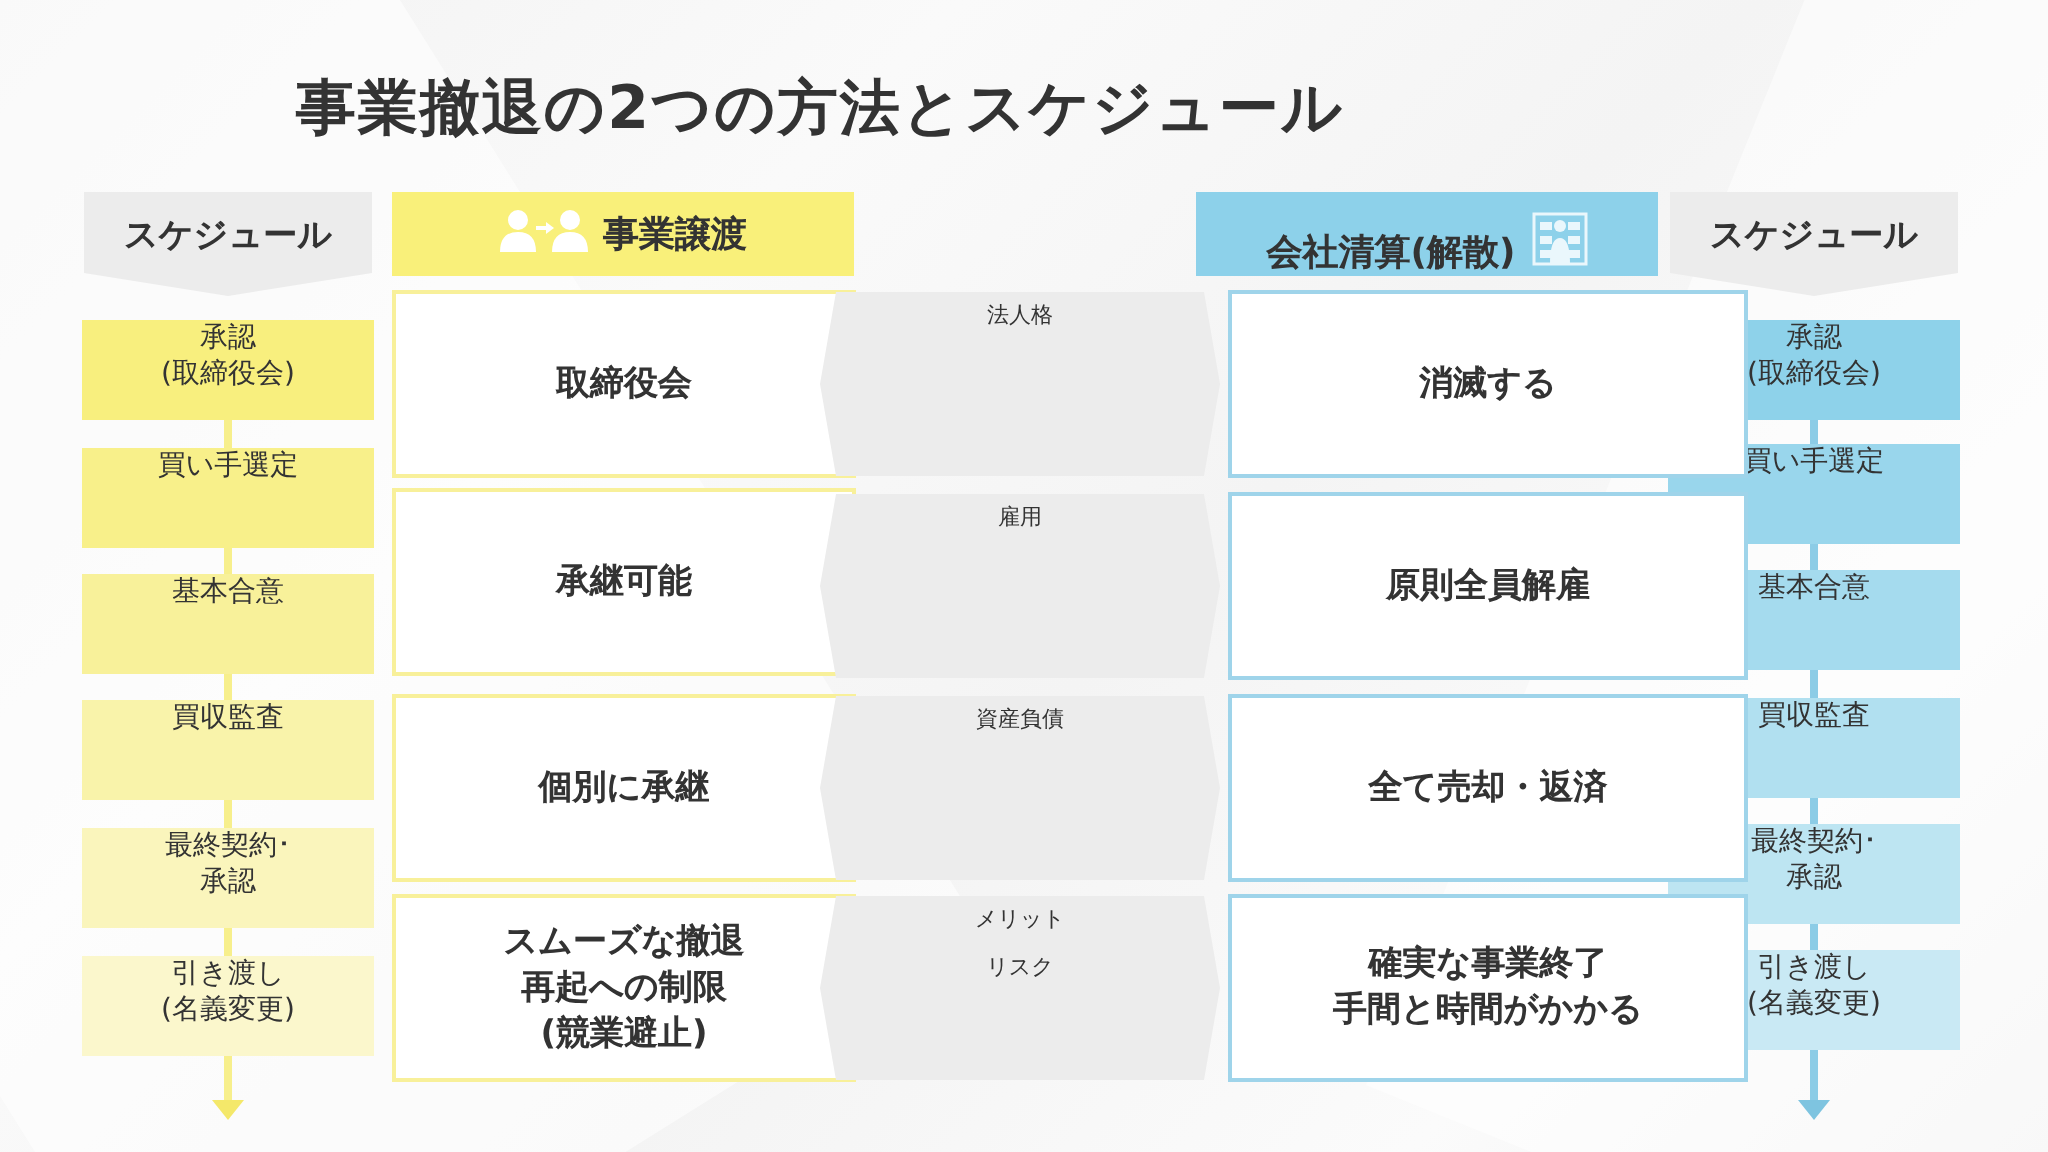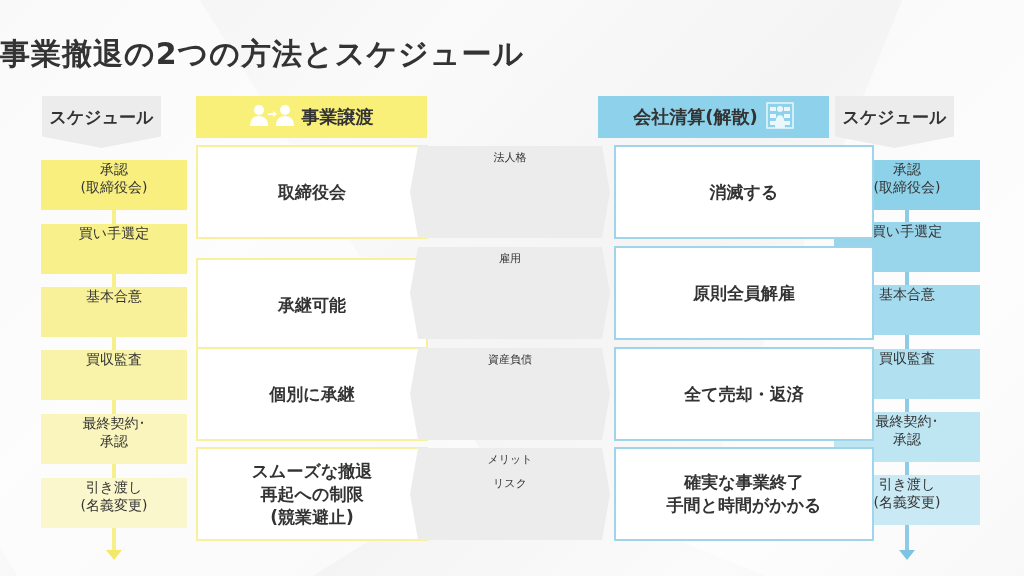--- a/index.html
+++ b/index.html
@@ -7,40 +7,40 @@
   body {
     font-family: "DejaVu Sans", "Liberation Sans", sans-serif;
     color: #333333;
     background: linear-gradient(135deg, #f2f2f2 0%, #fafafa 30%, #f4f4f4 55%, #fbfbfb 80%, #f1f1f1 100%);
     position: relative;
   }
   .bg-facet1 { position:absolute; left:-120px; top:-60px; width:460px; height:700px; background:rgba(255,255,255,0.55); transform:rotate(-32deg); }
   .bg-facet2 { position:absolute; right:-160px; top:-80px; width:380px; height:720px; background:rgba(255,255,255,0.5); transform:rotate(22deg); }
 
   .title {
-    position:absolute; left:0; top:34px; width:820px; 
+    position:absolute; left:0; top:34px; width:820px; text-align:center;
     font-size:30px; font-weight:bold; color:#333; letter-spacing:1px;
   }
 
   .sched-head {
-    position:absolute; top:96px; height:52px; width:119px;
+    position:absolute; top:96px; height:52px; width:144px;
     background:#ececec; color:#333; font-size:17px; font-weight:bold;
     display:flex; align-items:flex-start; justify-content:center; padding-top:10px;
     clip-path: polygon(0 0, 100% 0, 100% 78%, 50% 100%, 0 78%);
   }
   .sched-head.left { left:42px; }
   .sched-head.right { left:835px; }
 
   .method-head {
     position:absolute; top:96px; height:42px;
     display:flex; align-items:center; justify-content:center; gap:8px;
     font-size:18px; font-weight:bold; color:#333;
   }
   .method-head.left { left:196px; width:231px; background:#f9f07a; }
-  .method-head.right { left:598px; width:231px; background:#8dd1ea; }
+  .method-head.right { left:598px; width:231px; background:#8dd1ea;align-items:flex-end; }
   .icon-svg { display:inline-block; }
 
   .sched-col { position:absolute; top:160px; width:146px; }
   .sched-col.left { left:41px; }
   .sched-col.right { left:834px; }
   .sched-line { position:absolute; left:71px; width:4px; top:0; height:392px; }
   .sched-col.left .sched-line { background:#f7ef8c; }
   .sched-col.right .sched-line { background:#8ccce6; }
   .sched-arrow {
     position:absolute; left:65px; top:390px; width:0; height:0;
@@ -154,21 +154,21 @@
       <span>最終契約･<br>承認</span>
     </div>
   <div class="sched-item" style="top: 315px; background: rgb(201, 233, 244);">
       <span>引き渡し<br>(名義変更)</span>
     </div>
 </div>
 
 <div class="cmp-box left" style="top:145px">
     <span>取締役会</span>
   </div>
-<div class="cmp-box left" style="top:258px">
+<div class="cmp-box left" style="top:244px">
     <span>承継可能</span>
   </div>
 <div class="cmp-box left" style="top:347px">
     <span>個別に承継</span>
   </div>
 <div class="cmp-box left" style="top:447px">
     <span>スムーズな撤退<br>再起への制限<br>(競業避止)</span>
   </div>
 
 <div class="criteria" style="top:146px">

